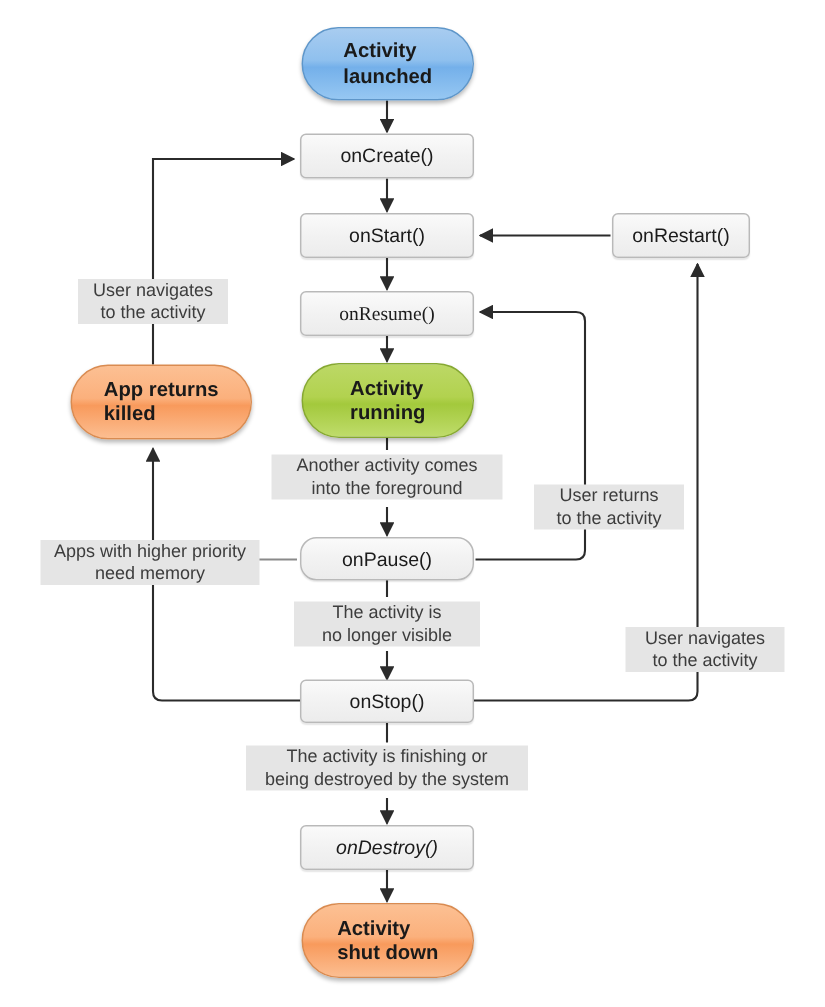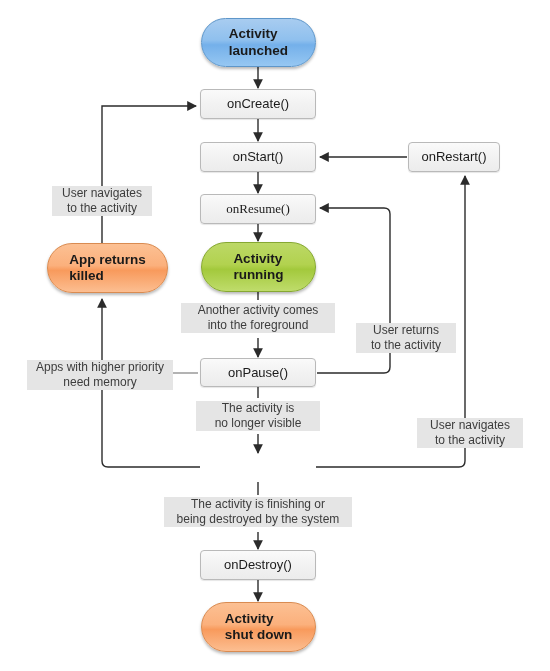--- a/index.html
+++ b/index.html
@@ -149,26 +149,29 @@
   <div class="node state state-green" style="left:201px; top:242px; width:115px; height:50px;">
     <span style="white-space:pre-line;">Activity
 running</span>
   </div>
 
   <div class="node state state-orange" style="left:47px; top:243px; width:121px; height:50px;">
     <span style="white-space:pre-line;">App returns
 killed</span>
   </div>
 
-  <div class="node callback" style="left:200px; top:358px; width:116px; height:29px;">
+  <div class="node callback" style="left:200px; top:358px; width:116px; height:29px;border-radius:11px;">
     <span>onPause()</span>
   </div>
 
+  <div class="node callback" style="left:200px; top:453px; width:116px; height:29px;">
+    <span>onStop()</span>
+  </div>
 
-  <div class="node callback" style="left:200px; top:550px; width:116px; height:30px;">
+  <div class="node callback" style="left:200px; top:550px; width:116px; height:30px;font-style:italic;">
     <span>onDestroy()</span>
   </div>
 
   <div class="node state state-orange" style="left:201px; top:602px; width:115px; height:50px;">
     <span style="white-space:pre-line;">Activity
 shut down</span>
   </div>
 
   <div class="edge-label" style="left:52px; top:186px; width:100px;">User navigates
 to the activity</div>

